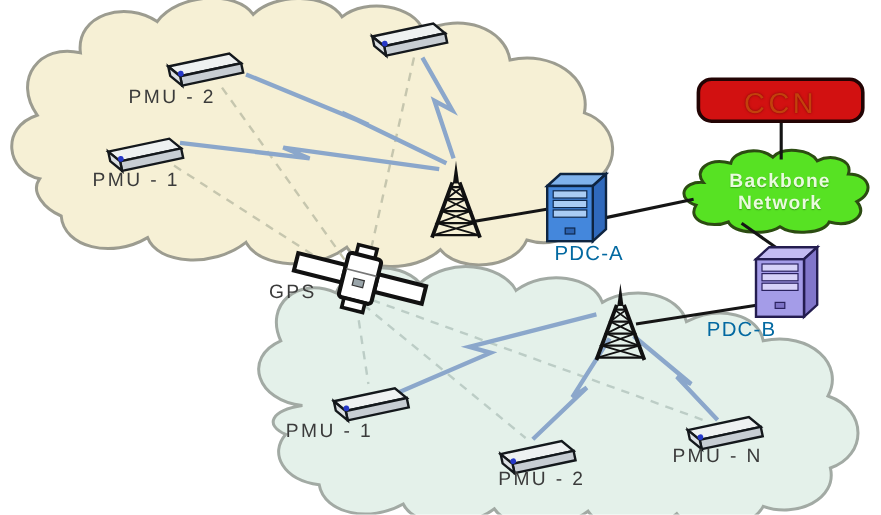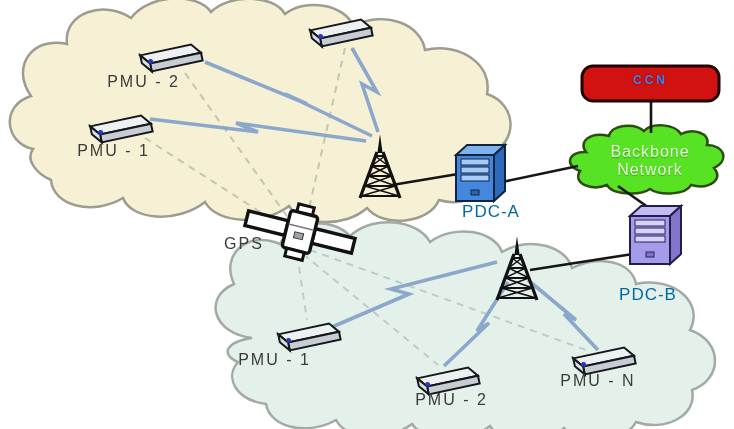--- a/index.html
+++ b/index.html
@@ -2,23 +2,23 @@
 <html><head>
 <meta charset="utf-8">
 <style>
   html,body{margin:0;padding:0;background:#fff;}
   .stage{position:relative;width:734px;height:429px;background:#ffffff;overflow:hidden;
          font-family:"Liberation Sans",sans-serif;}
   .stage svg{position:absolute;left:0;top:0;}
   .lbl{position:absolute;font-size:16px;line-height:1.1;letter-spacing:2px;
        color:#3b3b3b;text-align:center;white-space:nowrap;}
   .lbl-pdc{font-size:17px;letter-spacing:1px;color:#0369a1;}
-  .lbl-ccn{font-size:12px;font-weight:bold;color:#3b82f6;letter-spacing:3px;
+  .lbl-ccn{font-size:24px;font-weight:normal;color:#c2410c;letter-spacing:3px;
            text-shadow:0 0 2px #7a0606;}
-  .lbl-backbone{font-size:16px;font-weight:normal;color:#e8fbdc;letter-spacing:1px;
+  .lbl-backbone{font-size:16px;font-weight:bold;color:#e8fbdc;letter-spacing:1px;
                 white-space:normal;line-height:18px;text-shadow:0 1px 1px rgba(20,80,0,.45);}
 </style>
 </head>
 <body>
 
 <div class="stage">
   <svg width="734" height="429" viewBox="0 0 734 429">
 
     <path stroke="#9c9c90" stroke-width="2.5" d="M 33,149 C 5,143 0,106 31,96 C 10,66 33,36 67,44 C 63,12 105,0 131,18
          C 149,-6 197,-8 211,12 C 229,-6 273,-6 285,14 C 305,-2 345,4 353,26
@@ -149,19 +149,19 @@
       <circle cx="-21" cy="1" r="2.4" fill="#2638c8"></circle>
     </g>
 
     <rect x="582" y="66" width="137" height="35" rx="11" stroke="#230404" stroke-width="3" fill="#d21111"></rect>
   </svg>
 
   <div class="lbl" style="left:96px;top:73px;width:95px;">PMU - 2</div>
   <div class="lbl" style="left:66px;top:142px;width:95px;">PMU - 1</div>
   <div class="lbl" style="left:218px;top:235px;width:52px;">GPS</div>
   <div class="lbl lbl-pdc" style="left:450px;top:203px;width:82px;">PDC-A</div>
-  <div class="lbl lbl-pdc" style="left:606px;top:266px;width:84px;margin-top:20px;">PDC-B</div>
+  <div class="lbl lbl-pdc" style="left:576px;top:266px;width:84px;">PDC-B</div>
   <div class="lbl" style="left:227px;top:351px;width:95px;">PMU - 1</div>
   <div class="lbl" style="left:404px;top:391px;width:95px;">PMU - 2</div>
   <div class="lbl" style="left:549px;top:372px;width:98px;">PMU - N</div>
   <div class="lbl lbl-ccn" style="left:582px;top:74px;width:137px;">CCN</div>
   <div class="lbl lbl-backbone" style="left:590px;top:143px;width:120px;">Backbone Network</div>
 </div>
 
 </body></html>

